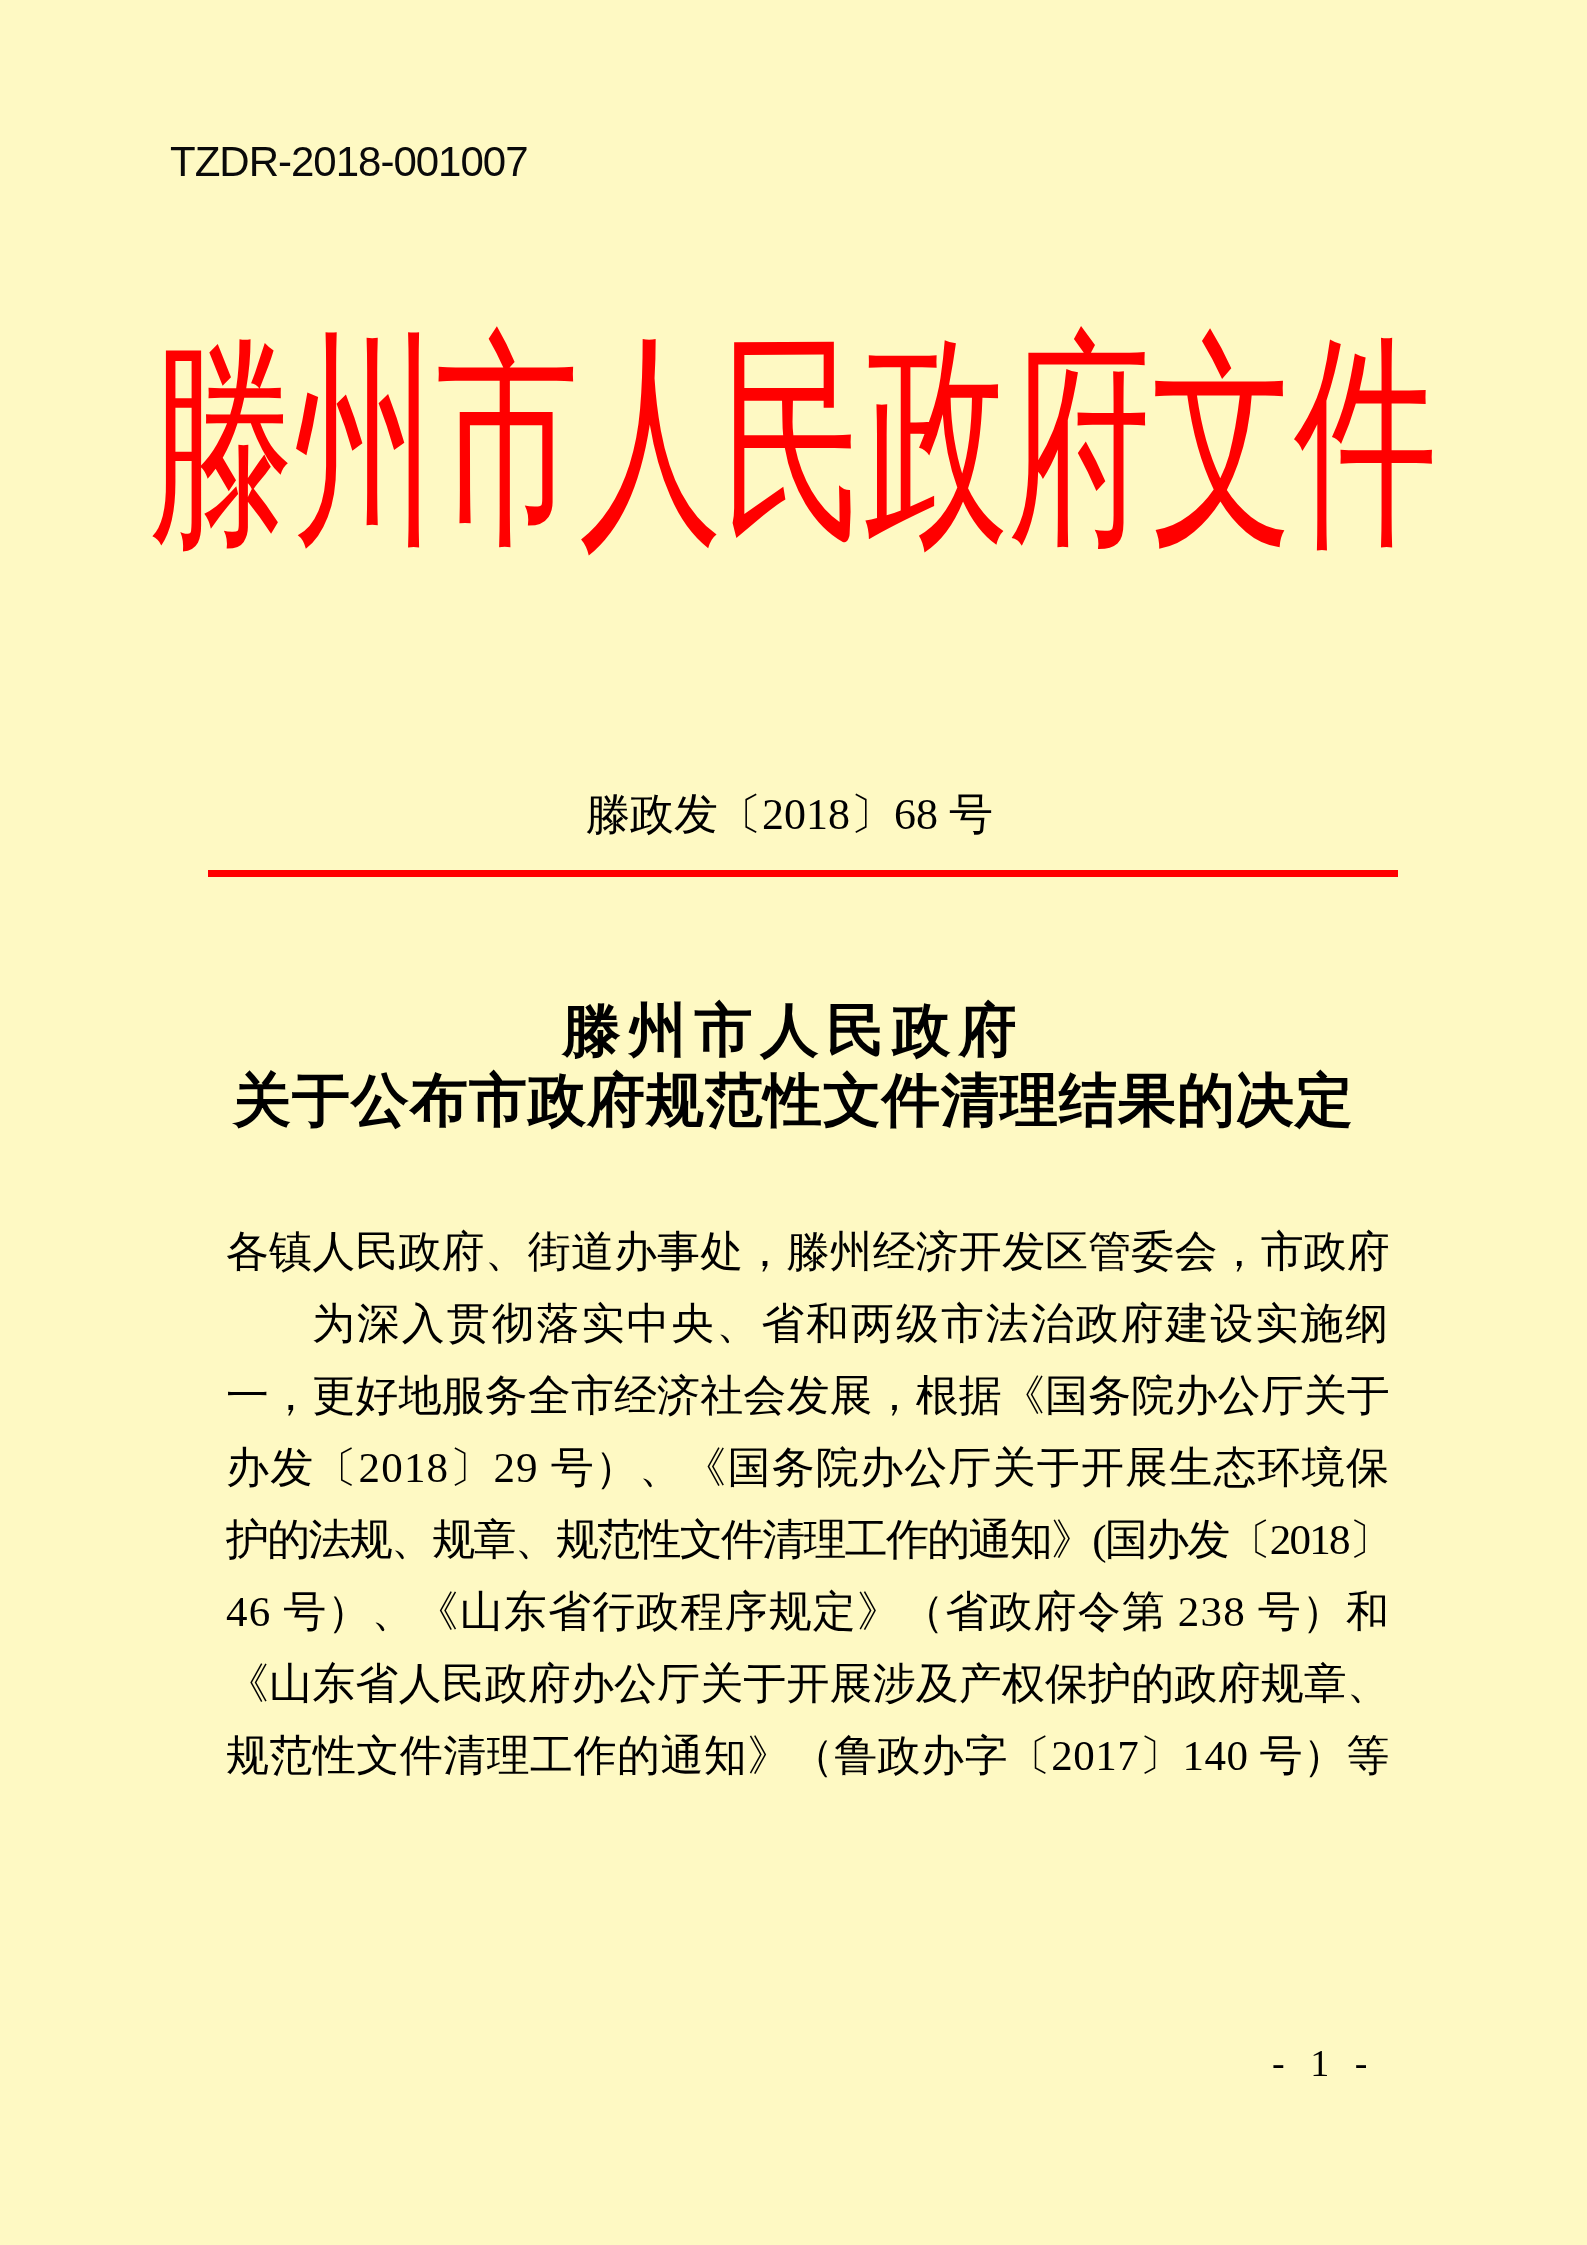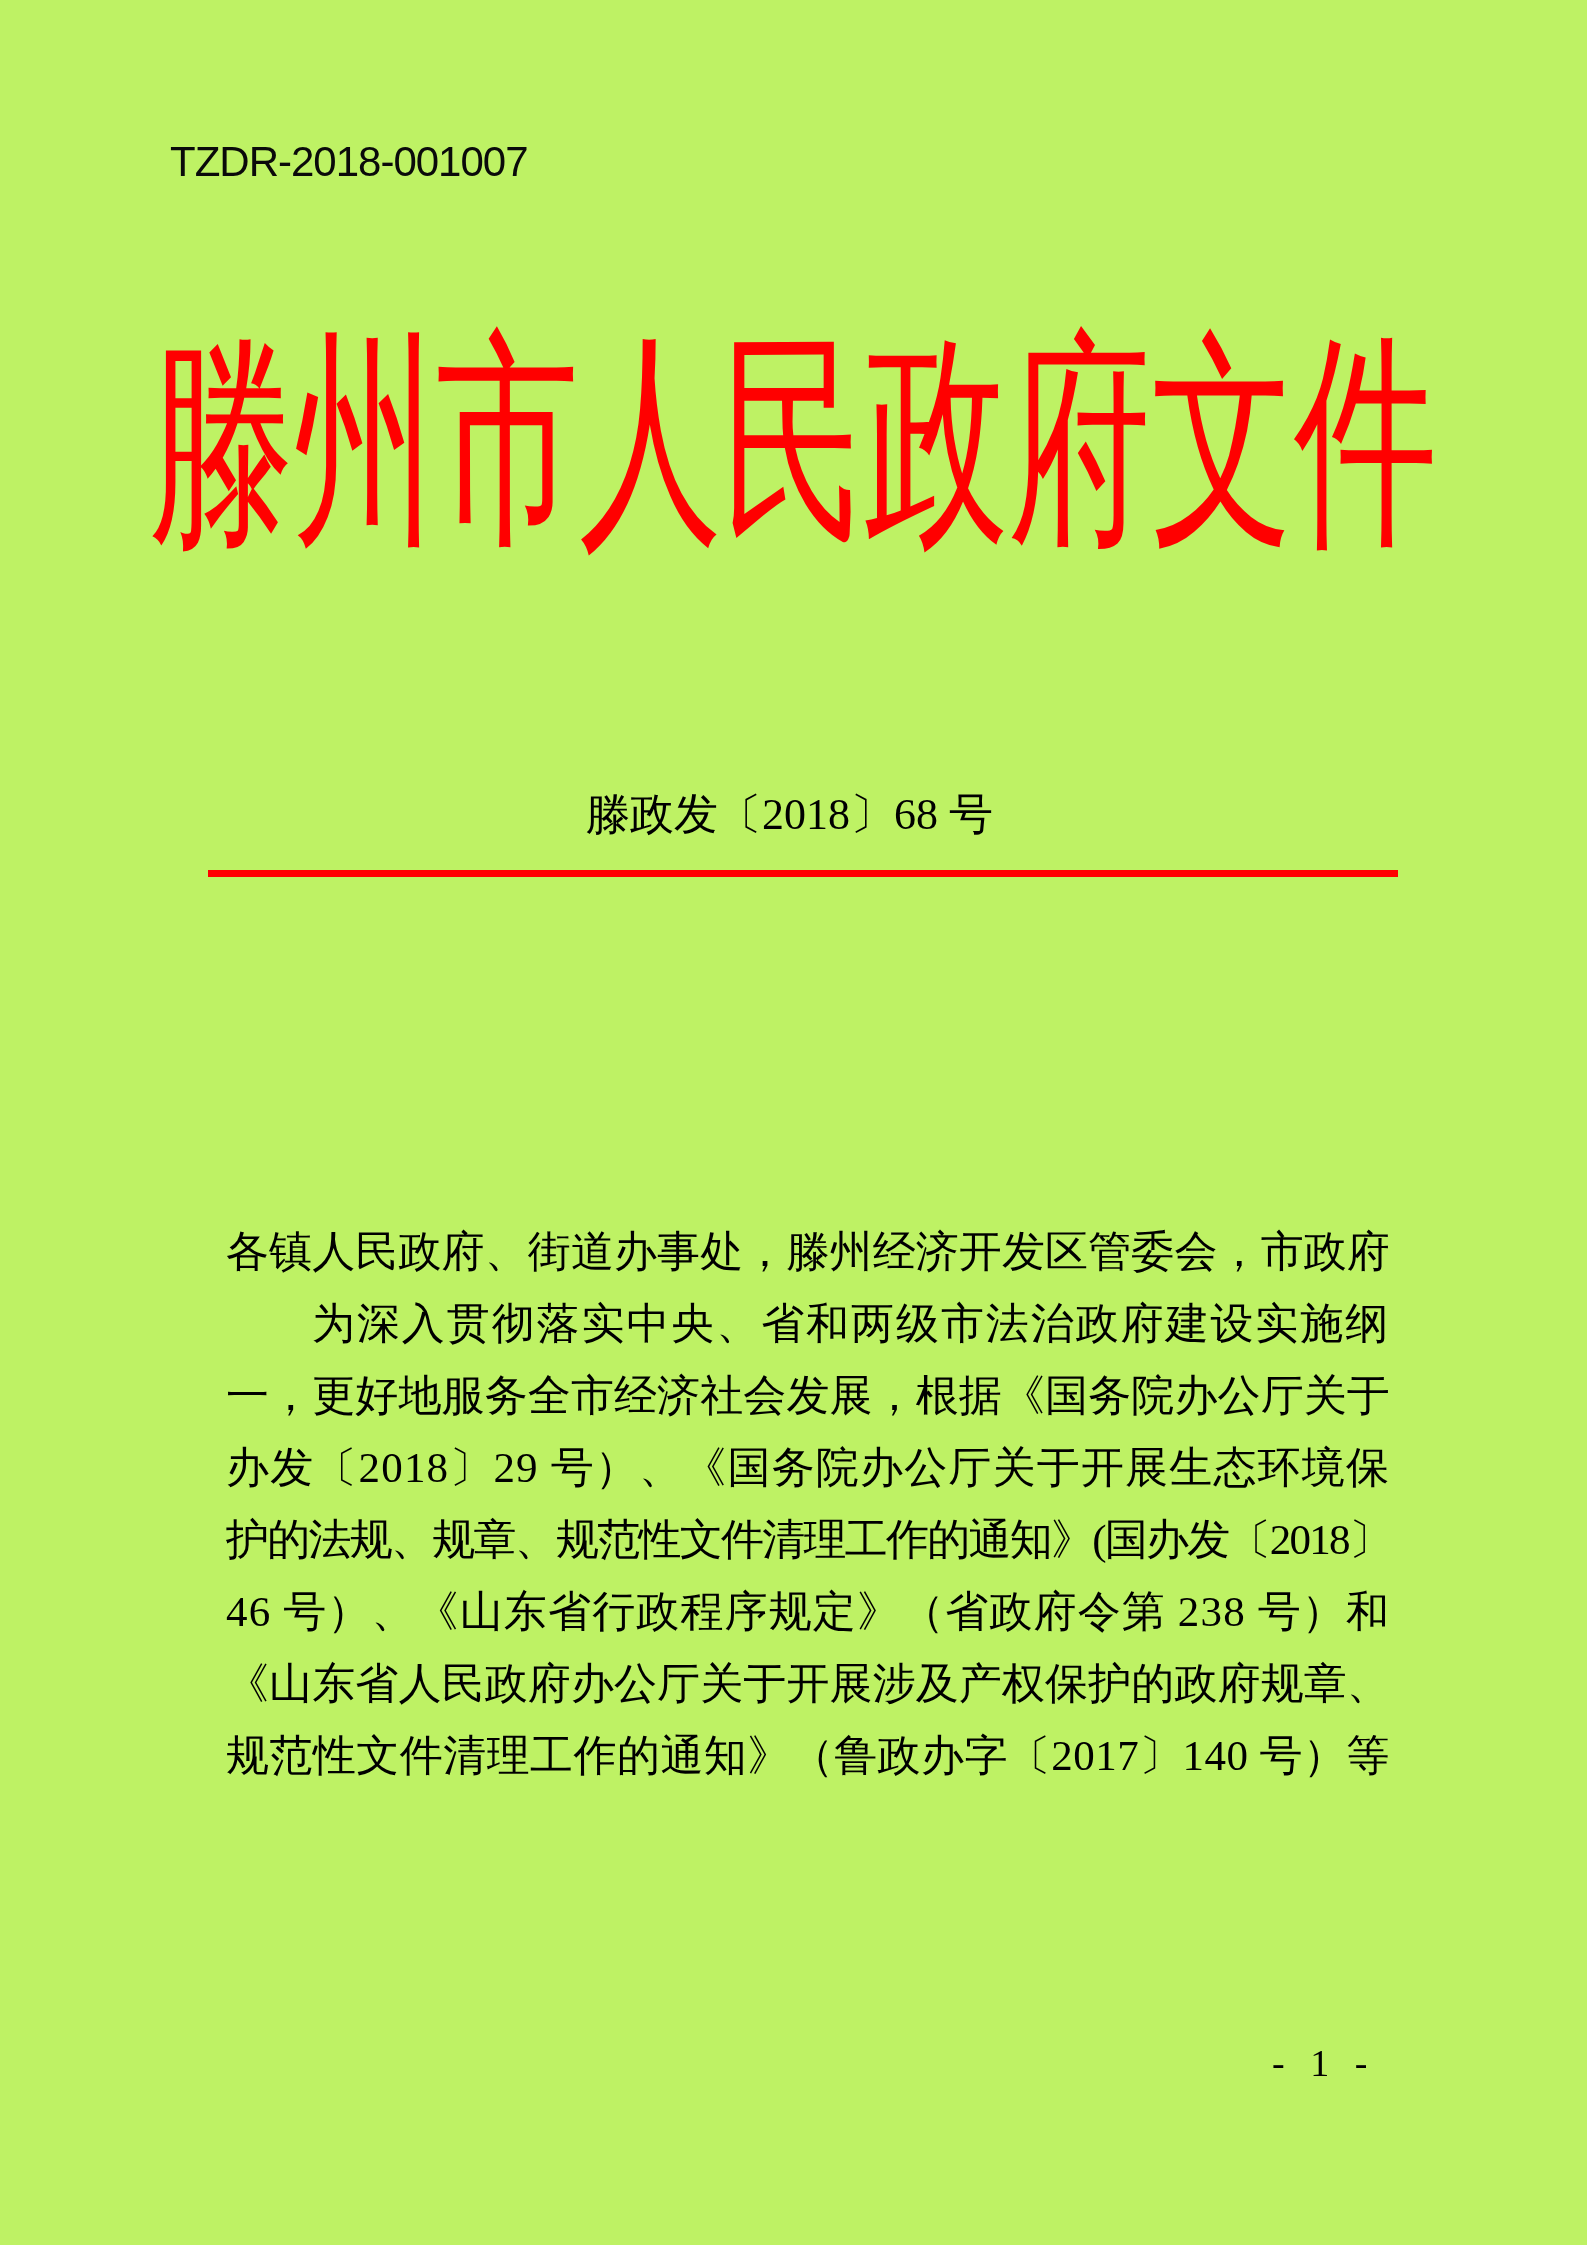--- a/index.html
+++ b/index.html
@@ -4,21 +4,21 @@
 <style>
   * { margin: 0; padding: 0; box-sizing: border-box; }
   html, body { background: #ffffff; }
   body { font-family: "Liberation Serif", "DejaVu Serif", serif; }
 
   .page {
     position: relative;
     width: 1587px;
     height: 2245px;
     margin: 0 auto;
-    background: #bef264;
+    background: #fef9c3;
     overflow: hidden;
     --accent: #ff0000;
     --ink: #000000;
   }
 
   
   .doc-code {
     position: absolute;
     left: 170px;
     top: 138px;
@@ -120,20 +120,24 @@
 <div class="page" style="--accent: #ff0000; --ink: #000000;">
 
   <div class="doc-code">TZDR-2018-001007</div>
 
   <div class="masthead-title">滕州市人民政府文件</div>
 
   <div class="doc-number">滕政发〔2018〕68 号</div>
 
   <div class="red-rule"></div>
 
+  <div class="heading">
+    <div class="heading-line1">滕州市人民政府</div>
+    <div class="heading-line2">关于公布市政府规范性文件清理结果的决定</div>
+  </div>
 
   <div class="body-text">
       <div class="body-line"><span class="line-text" style="letter-spacing: 0.11px; text-align: right;">各镇人民政府、街道办事处，滕州经济开发区管委会，市政府</span></div>
       <div class="body-line indent"><span class="line-text" style="letter-spacing: 1.92px;">为深入贯彻落实中央、省和两级市法治政府建设实施纲</span></div>
       <div class="body-line"><span class="line-text" style="letter-spacing: 0.11px;">一，更好地服务全市经济社会发展，根据《国务院办公厅关于</span></div>
       <div class="body-line"><span class="line-text" style="letter-spacing: 1.18px;">办发〔2018〕29 号）、《国务院办公厅关于开展生态环境保</span></div>
       <div class="body-line"><span class="line-text" style="letter-spacing: -1.75px;">护的法规、规章、规范性文件清理工作的通知》(国办发〔2018〕</span></div>
       <div class="body-line"><span class="line-text" style="letter-spacing: 1.14px;">46 号）、《山东省行政程序规定》（省政府令第 238 号）和</span></div>
       <div class="body-line"><span class="line-text" style="letter-spacing: 0.11px;">《山东省人民政府办公厅关于开展涉及产权保护的政府规章、</span></div>
       <div class="body-line"><span class="line-text" style="letter-spacing: 0.44px;">规范性文件清理工作的通知》（鲁政办字〔2017〕140 号）等</span></div>

